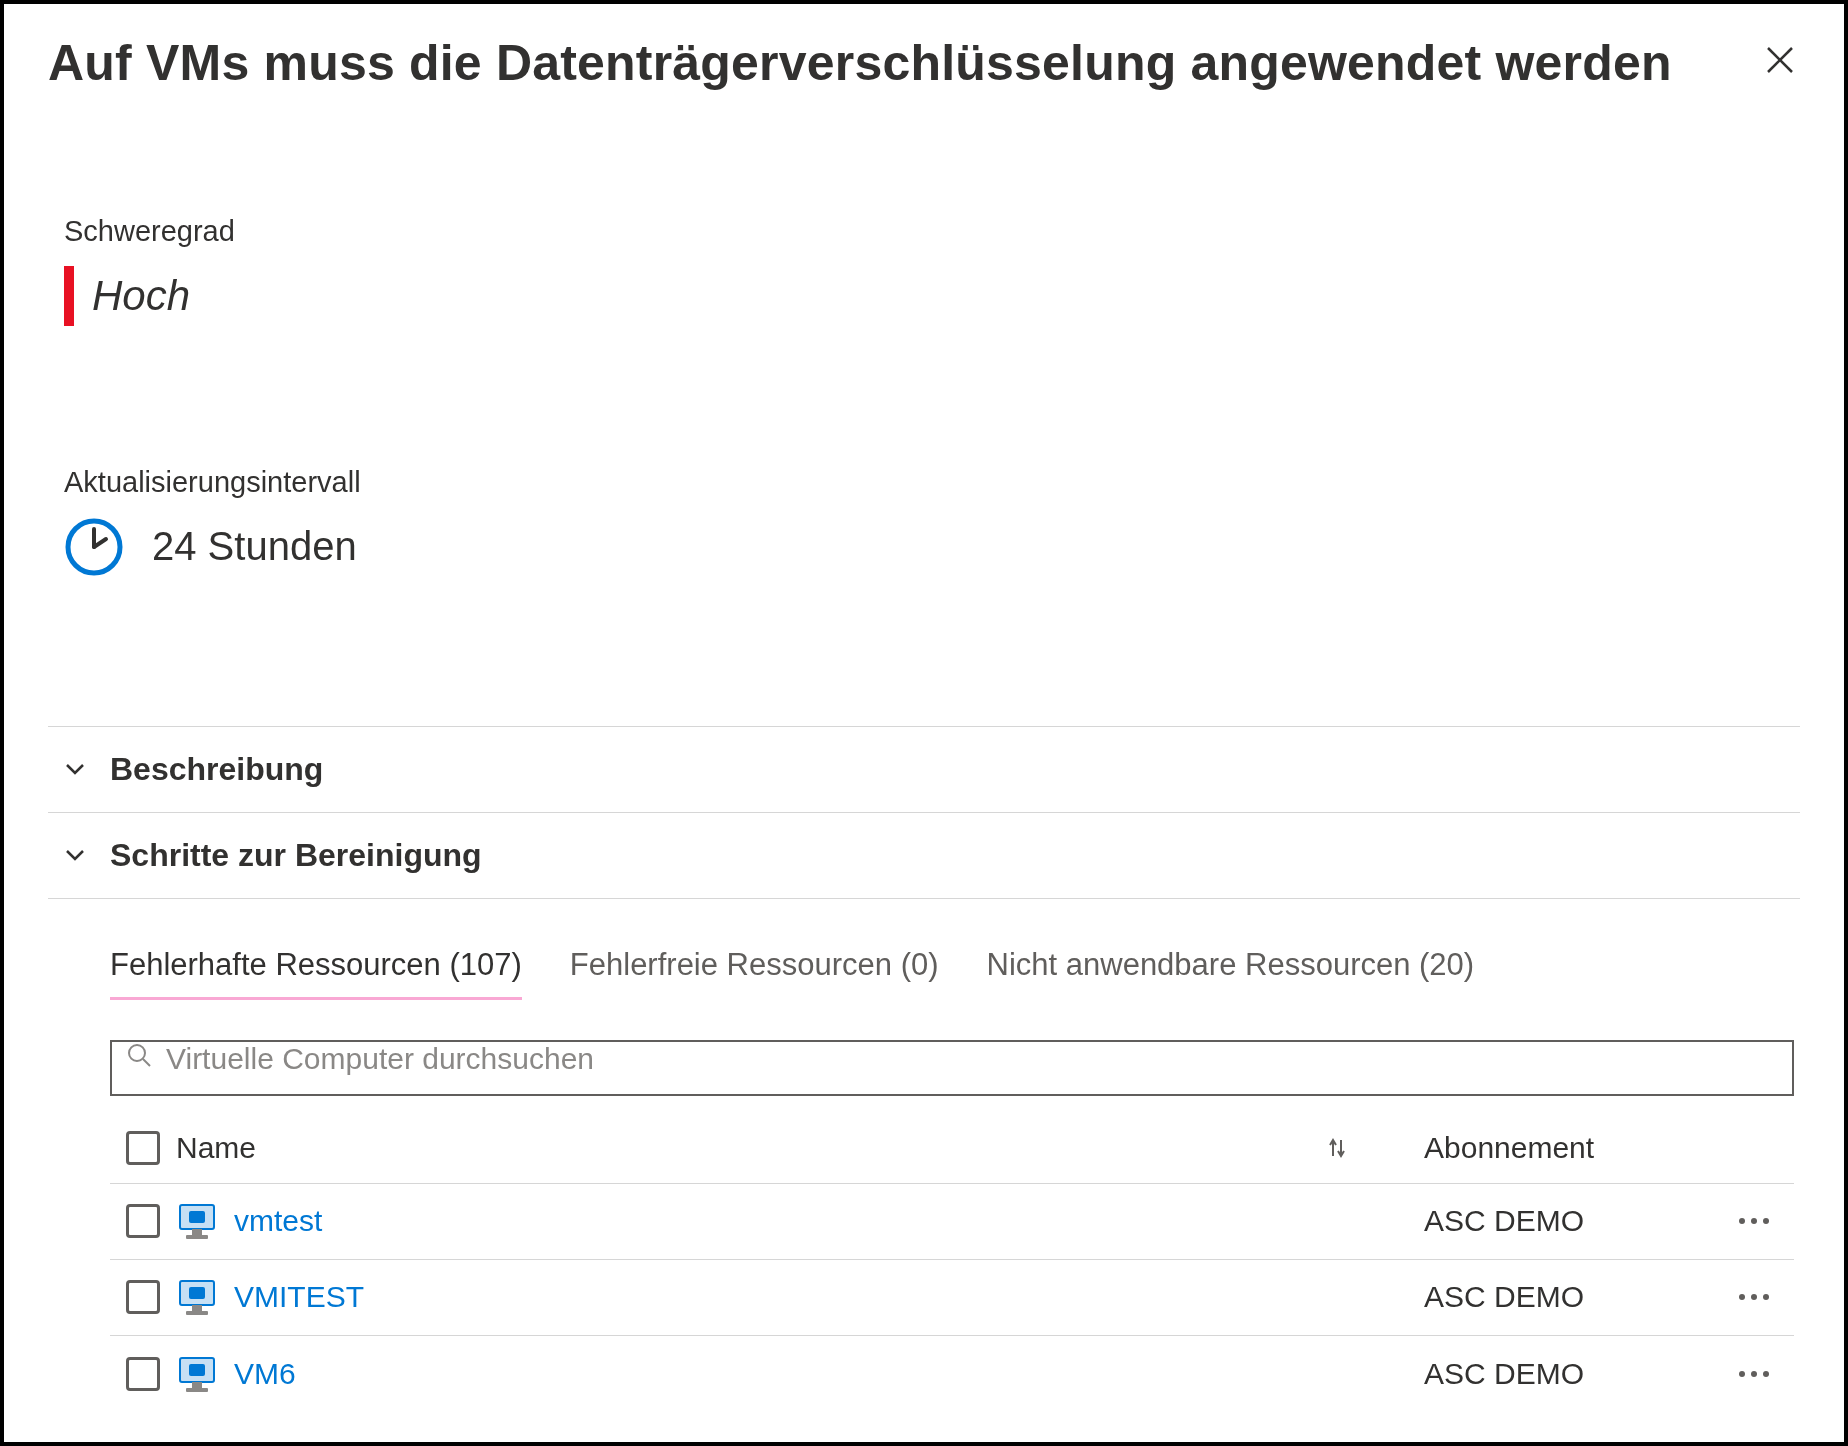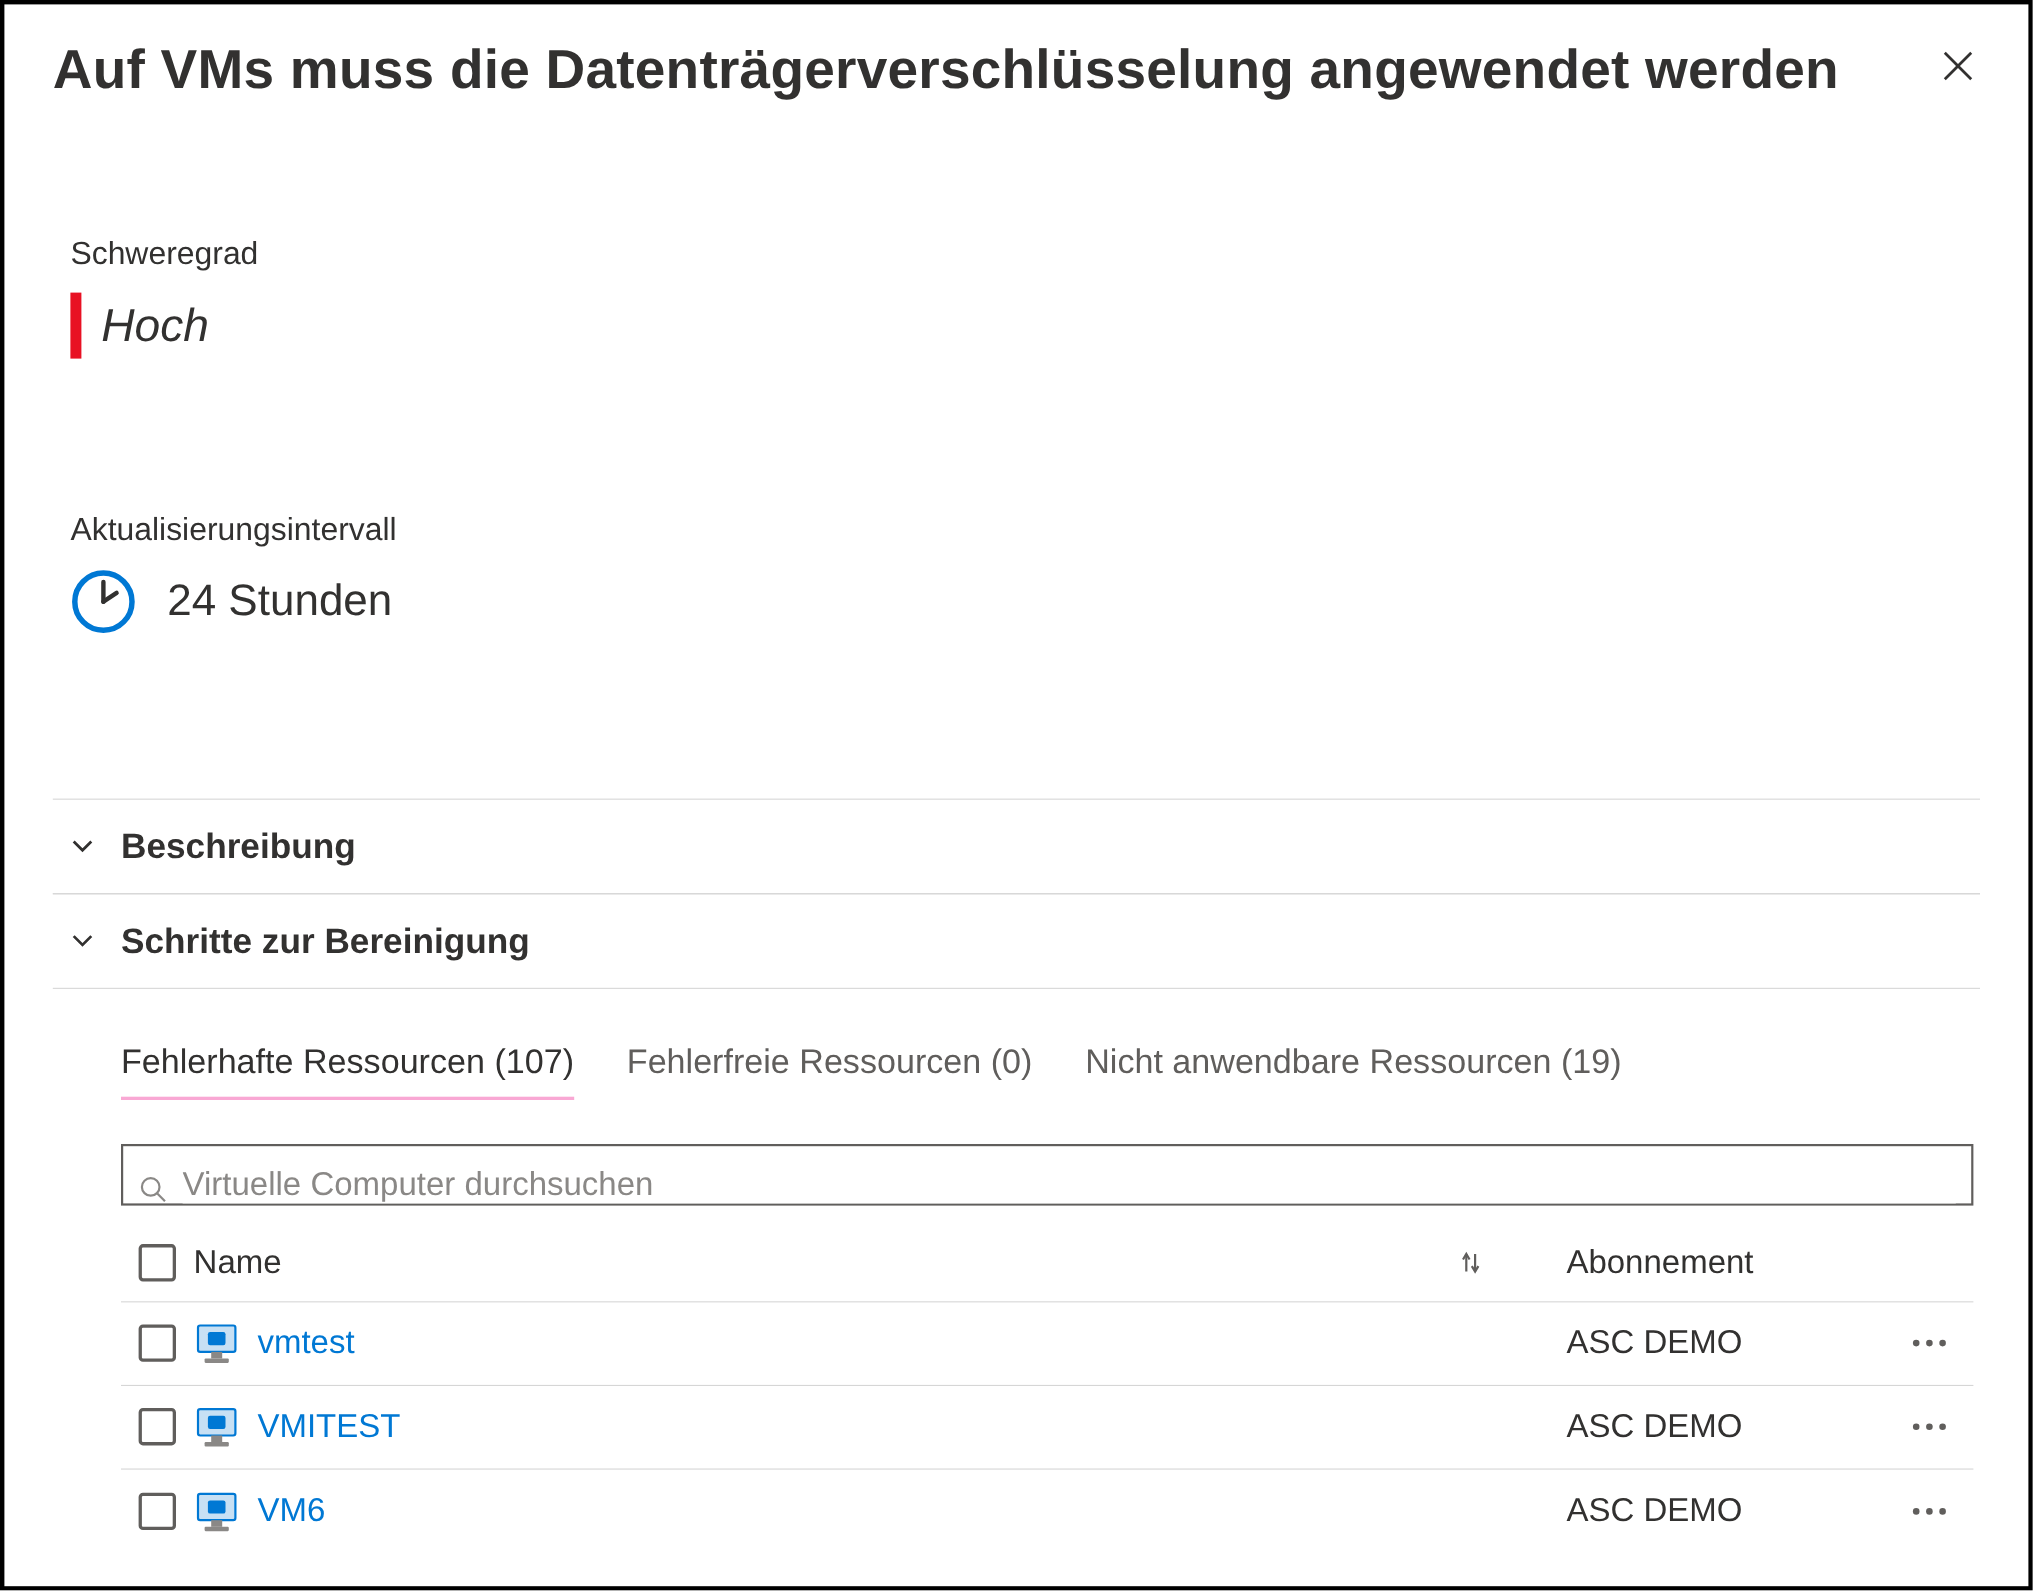--- a/index.html
+++ b/index.html
@@ -116,21 +116,21 @@
   }
   .tab.active {
     color: #323130;
     border-bottom: 3px solid #f9a8d4;
     font-weight: 400;
   }
 
   .search-box {
     margin-top: 40px;
     display: flex;
-    align-items: flex-end;
+    align-items: flex-start;
     gap: 14px;
     border: 2px solid #605e5c;
     height: 56px;
     padding: 0 14px;
     width: calc(100% - 6px);
   }
   .search-box svg { width: 26px; height: 26px; flex: 0 0 26px; }
   .search-input {
     flex: 1;
     border: none;
@@ -219,21 +219,21 @@
             <polyline points="3,7 11,15 19,7"></polyline>
           </svg>
       </span>
       <span class="section-title">Schritte zur Bereinigung</span>
     </div>
 
     <div class="resource-body">
       <div class="tabs">
         <div class="tab active">Fehlerhafte Ressourcen (107)</div>
         <div class="tab">Fehlerfreie Ressourcen (0)</div>
-        <div class="tab">Nicht anwendbare Ressourcen (19)</div>
+        <div class="tab">Nicht anwendbare Ressourcen (20)</div>
       </div>
 
       <div class="search-box">
         <svg viewBox="0 0 26 26">
           <circle cx="11" cy="11" r="8" fill="none" stroke="#8a8886" stroke-width="2"></circle>
           <line x1="17" y1="17" x2="24" y2="24" stroke="#8a8886" stroke-width="2"></line>
         </svg>
         <input class="search-input" type="text" placeholder="Virtuelle Computer durchsuchen" style="">
       </div>
 

